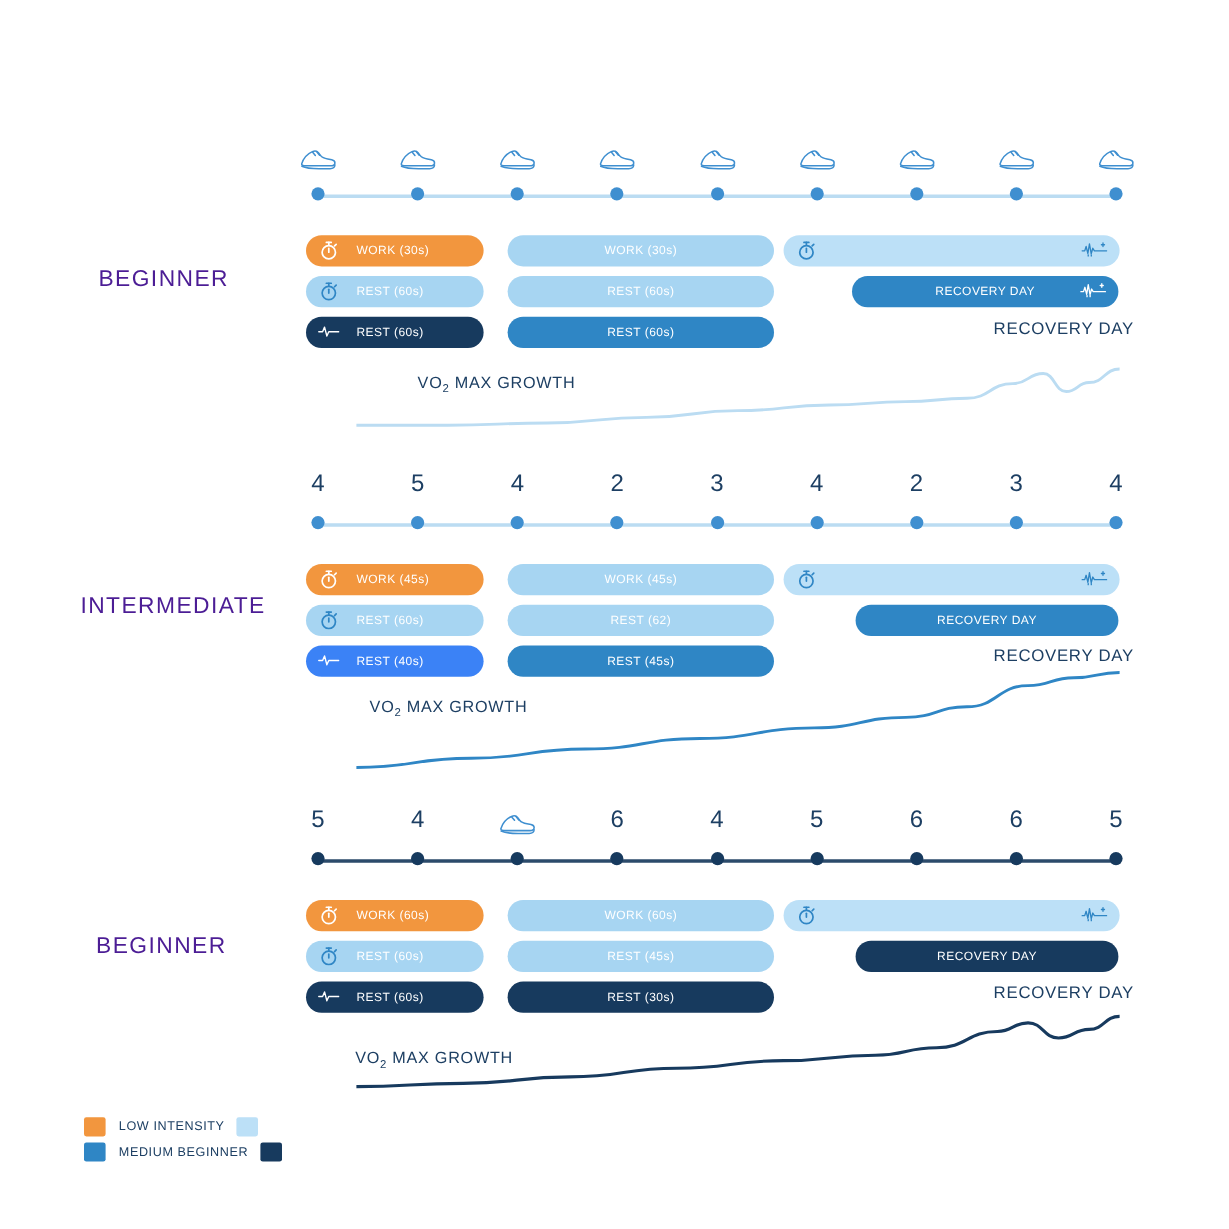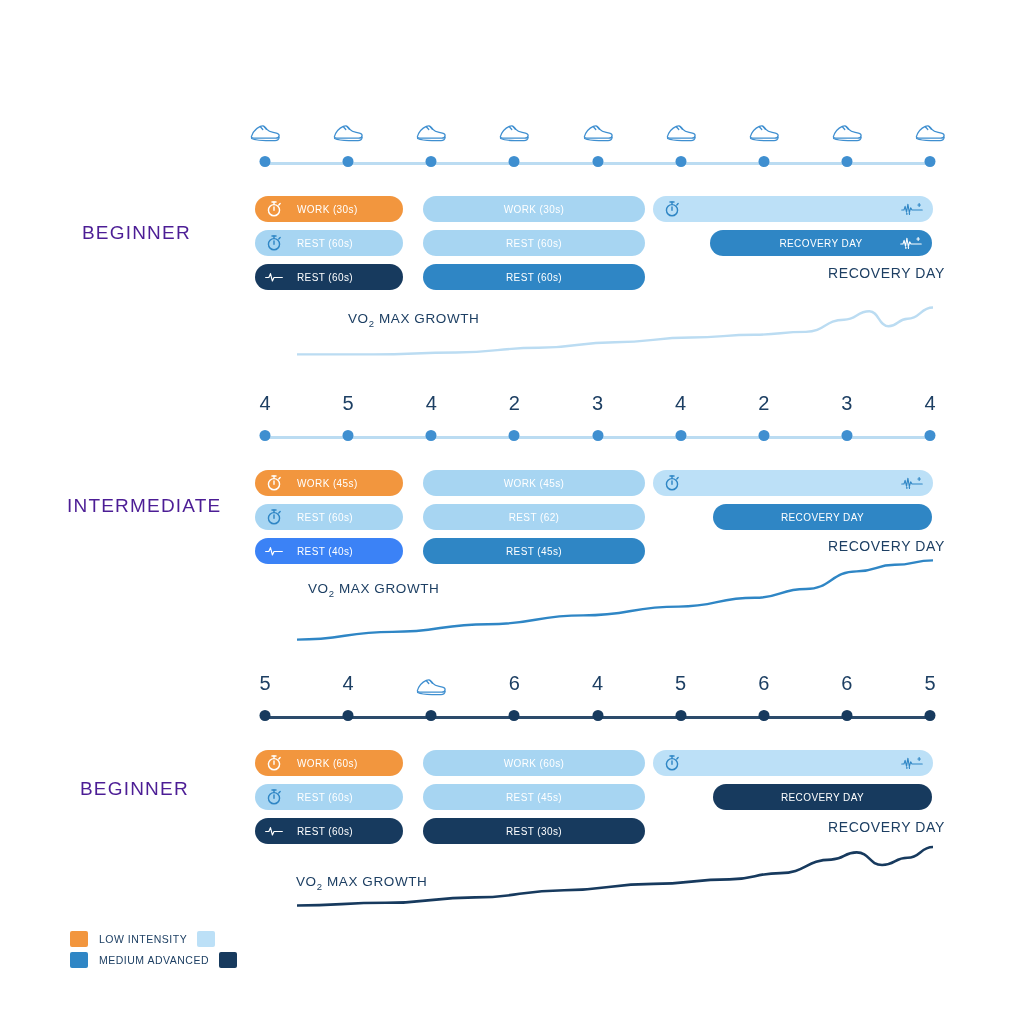--- a/index.html
+++ b/index.html
@@ -394,17 +394,17 @@
       <path d="M 0.0 67.5 C 44.5 67.5, 44.5 64.8, 89.0 64.8 C 133.6 64.8, 133.6 59.4, 178.1 59.4 C 222.6 59.4, 222.6 52.2, 267.1 52.2 C 311.6 52.2, 311.6 45.9, 356.2 45.9 C 394.3 45.9, 394.3 41.4, 432.5 41.4 C 457.9 41.4, 457.9 35.1, 483.4 35.1 C 508.8 35.1, 508.8 21.6, 534.2 21.6 C 547.0 21.6, 547.0 14.4, 559.7 14.4 C 572.4 14.4, 572.4 27.0, 585.1 27.0 C 597.8 27.0, 597.8 19.8, 610.6 19.8 C 623.3 19.8, 623.3 9.0, 636.0 9.0" fill="none" stroke="#173A5E" stroke-width="2.6" stroke-linecap="round"></path>
     </svg>
     <div id="legend">
       <div class="lg-row">
         <div class="lg-sw" style="background: rgb(242, 150, 62);"></div>
         <div class="lg-txt">LOW INTENSITY</div>
         <div class="lg-extra" style="background: rgb(188, 224, 247);"></div>
       </div>
       <div class="lg-row">
         <div class="lg-sw" style="background: rgb(47, 134, 197);"></div>
-        <div class="lg-txt">MEDIUM ADVANCED</div>
+        <div class="lg-txt">MEDIUM BEGINNER</div>
         <div class="lg-extra" style="background: rgb(23, 58, 94);"></div>
       </div>
     </div>
   </div>
 
 </body></html>

